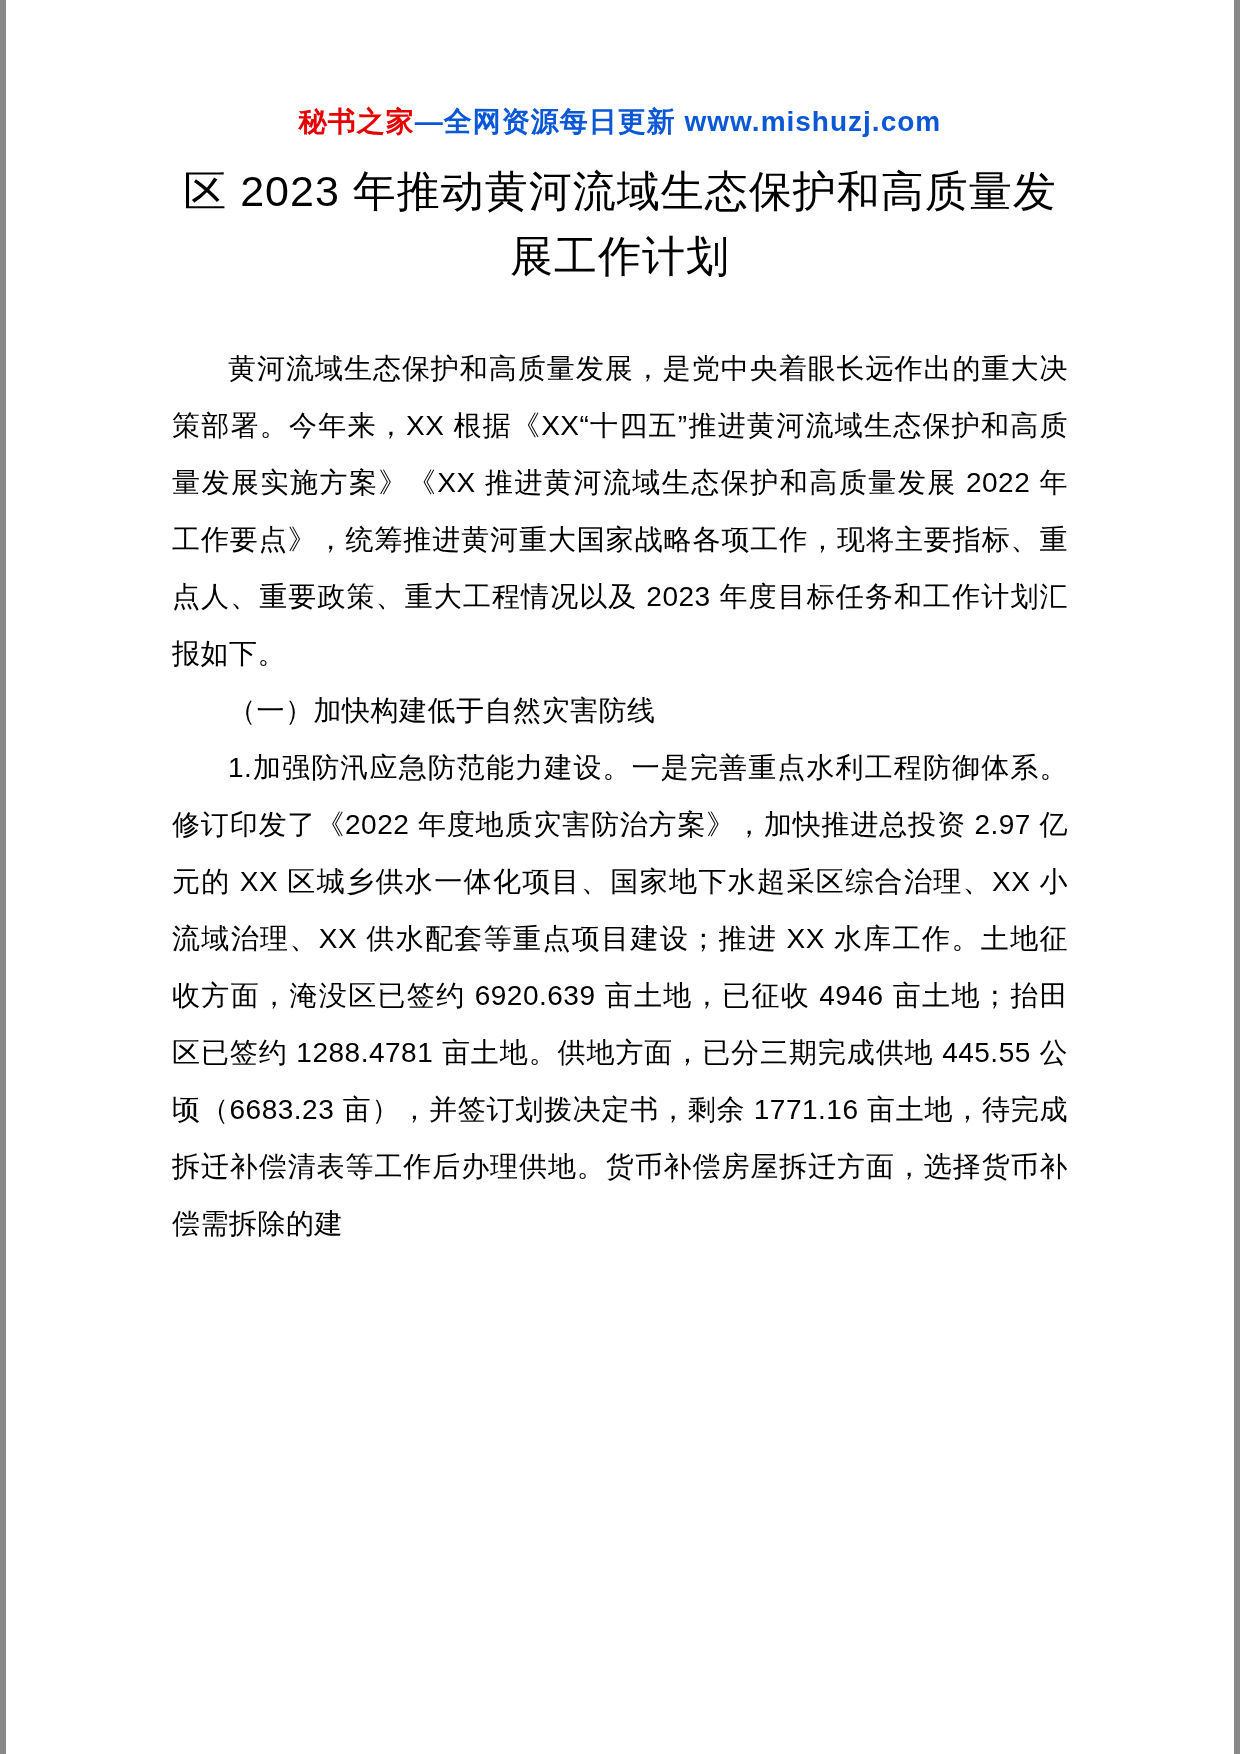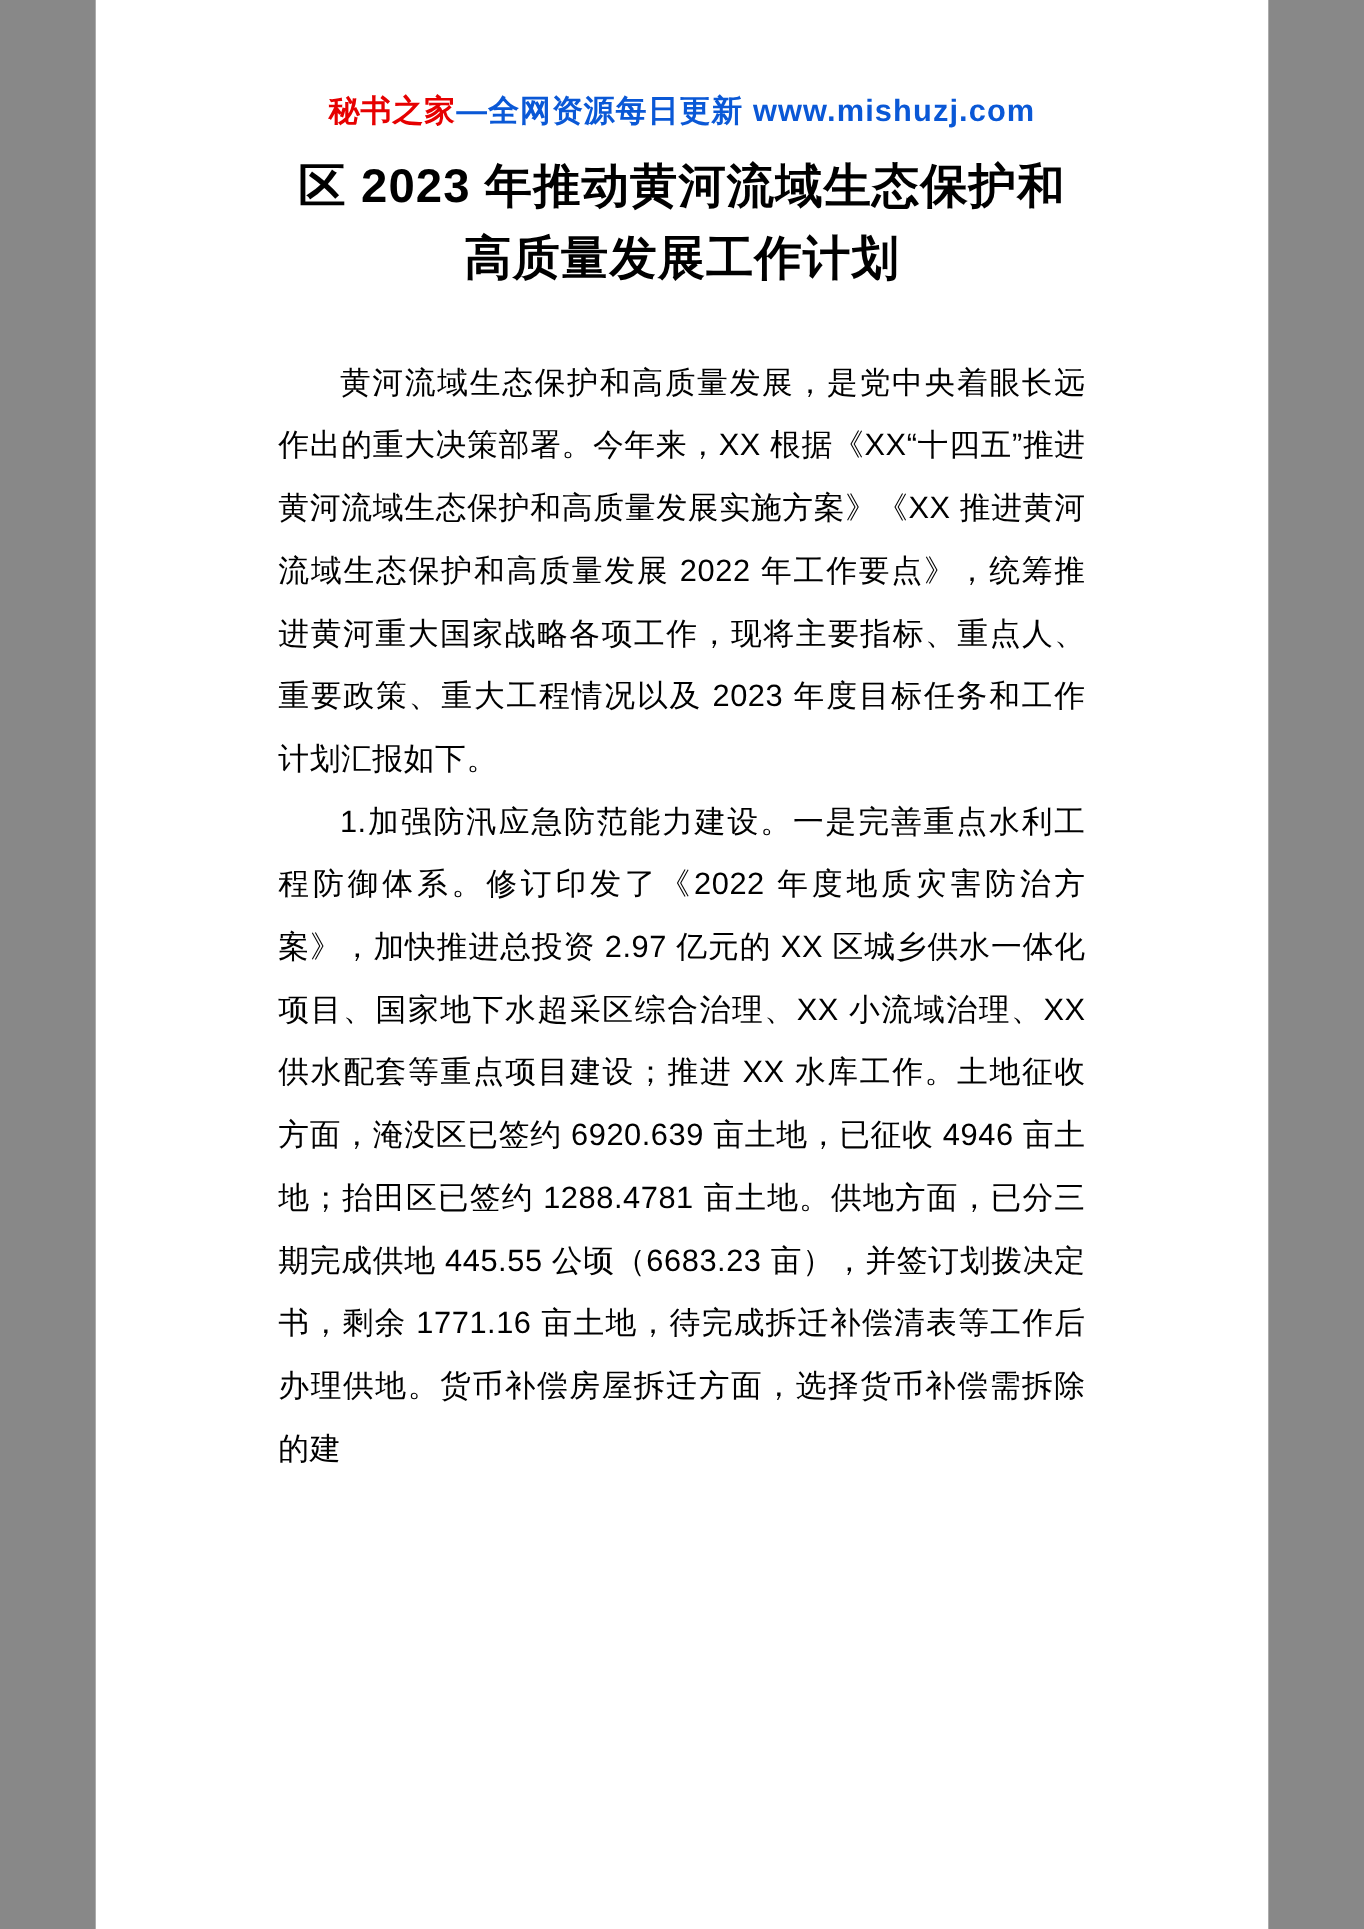--- a/index.html
+++ b/index.html
@@ -3,46 +3,46 @@
 <meta charset="utf-8">
 <style>
   html, body {
     margin: 0;
     padding: 0;
     background: #888;
     font-family: "Liberation Sans", "DejaVu Sans", sans-serif;
   }
   .page {
     position: relative;
-    width: 1066px;
+    width: 1228px;
     height: 1754px;
     margin: 0 auto;
     background: var(--page_bg, #ffffff);
     box-sizing: border-box;
-    padding: 82px 166px 0 166px;
+    padding: 103px 166px 0 166px;
     overflow: hidden;
     color: var(--text_black, #000000);
   }
   .header-banner {
     text-align: center;
     font-size: 28px;
     font-weight: bold;
     letter-spacing: 1px;
     margin-bottom: 18px;
     white-space: nowrap;
   }
   .brand {
     color: var(--brand_red, #e60000);
   }
   .tagline, .site-url {
     color: var(--link_blue, #0a58d6);
   }
   .doc-title {
     font-size: 43px;
-    font-weight: bold;
+    font-weight: normal;
     text-align: center;
     line-height: 1.5;
     margin: 8px 0 52px 0;
     letter-spacing: 1px;
   }
   .para {
     font-size: 28px;
     line-height: 57px;
     margin: 0;
     text-align: justify;
@@ -61,16 +61,17 @@
 
   <div class="header-banner">
     <span class="brand">秘书之家</span><span class="tagline">—全网资源每日更新 </span><span class="site-url">www.mishuzj.com</span>
   </div>
 
   <h1 class="doc-title">区 2023 年推动黄河流域生态保护和高质量发展工作计划</h1>
 
   <p class="para">黄河流域生态保护和高质量发展，是党中央着眼长远作出的重大决策部署。今年来，XX 根据《XX“十四五”推进黄河流域生态保护和高质量发展实施方案》《XX 推进黄河流域生态保护和高质量发展 2022 年工作要点》，统筹推进黄河重大国家战略各项工作，现将主要指标、重点人、重要政策、重大工程情况以及 2023 年度目标任务和工作计划汇报如下。</p>
 
 
+  <p class="para">（一）加快构建低于自然灾害防线</p>
 
   <p class="para">1.加强防汛应急防范能力建设。一是完善重点水利工程防御体系。修订印发了《2022 年度地质灾害防治方案》，加快推进总投资 2.97 亿元的 XX 区城乡供水一体化项目、国家地下水超采区综合治理、XX 小流域治理、XX 供水配套等重点项目建设；推进 XX 水库工作。土地征收方面，淹没区已签约 6920.639 亩土地，已征收 4946 亩土地；抬田区已签约 1288.4781 亩土地。供地方面，已分三期完成供地 445.55 公顷（6683.23 亩），并签订划拨决定书，剩余 1771.16 亩土地，待完成拆迁补偿清表等工作后办理供地。货币补偿房屋拆迁方面，选择货币补偿需拆除的建</p>
 
 </div>
 
 </body></html>

